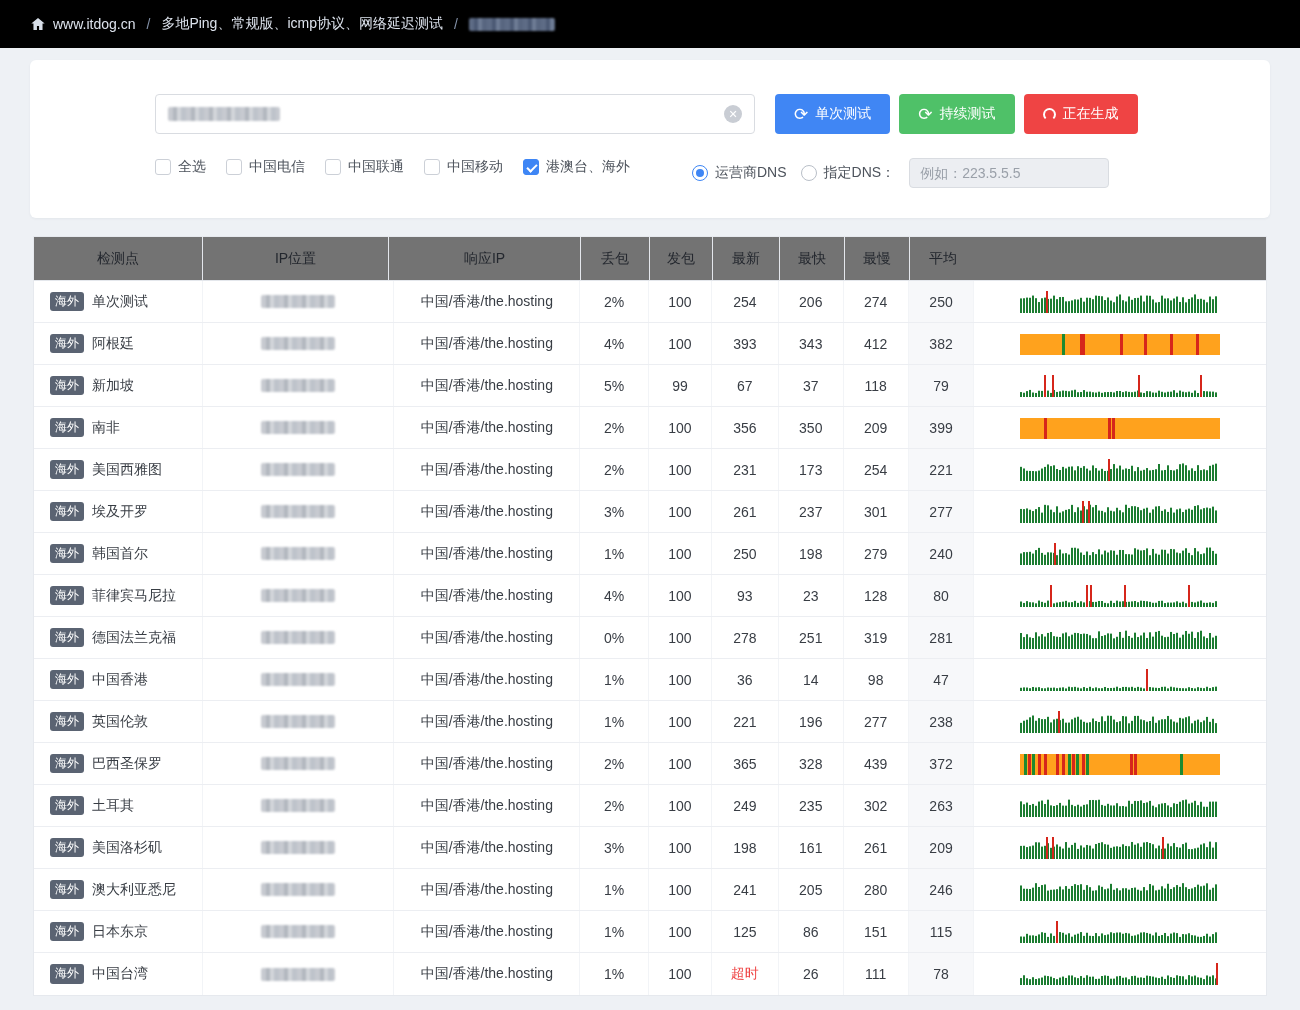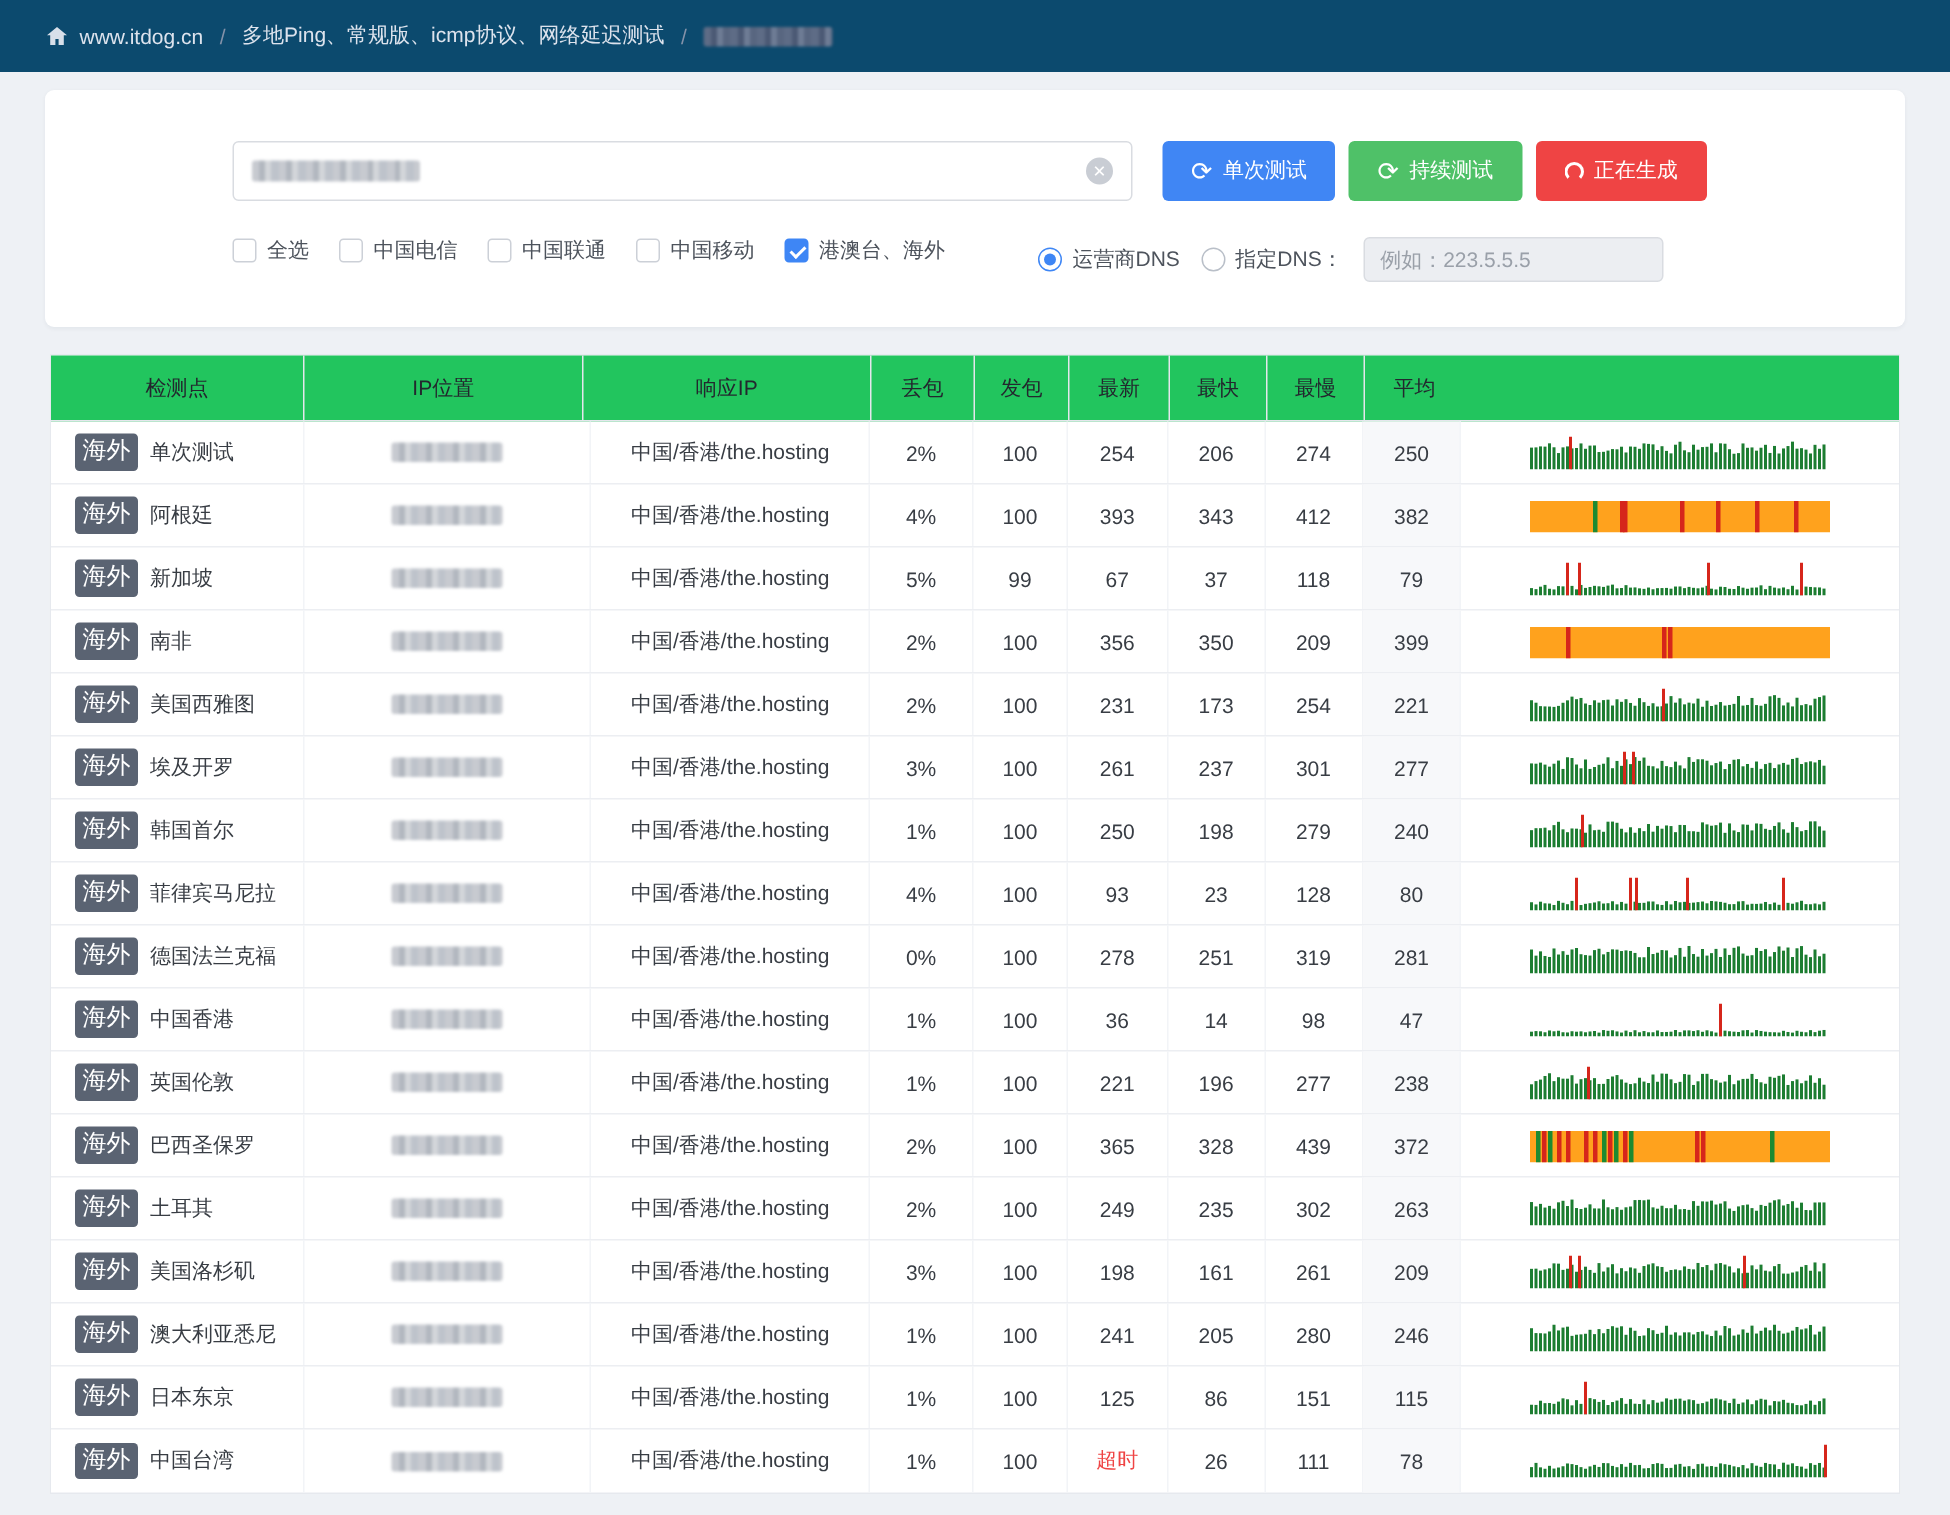--- a/index.html
+++ b/index.html
@@ -1,20 +1,20 @@
 <!DOCTYPE html>
 <html><head>
 <meta charset="utf-8">
 <style>
   *{box-sizing:border-box;margin:0;padding:0}
   html,body{width:1300px;height:1010px}
   body{font-family:"Liberation Sans",sans-serif;background:#eef1f5;overflow:hidden}
 
   
-  .topbar{height:48px;background:#0c4a6e;display:flex;align-items:center;padding:0 30px;font-size:14px;color:#dde3ed;gap:7px}
+  .topbar{height:48px;background:#000000;display:flex;align-items:center;padding:0 30px;font-size:14px;color:#dde3ed;gap:7px}
   .topbar .sep{color:#8492a9;margin:0 4px}
   .home-icon{width:16px;height:16px;fill:#d8dfe9;flex:none}
 
   
   .card{background:#fff;border-radius:6px;margin:12px 30px 0;height:158px;padding-top:34px;box-shadow:0 1px 3px rgba(20,30,50,.05)}
   .row1{display:flex;align-items:center;padding-left:125px}
   .search-box{width:600px;height:40px;border:1px solid #d9dce1;border-radius:4px;display:flex;align-items:center;justify-content:space-between;padding:0 12px;background:#fff;cursor:text}
   .clear-icon{width:18px;height:18px;border-radius:50%;background:#c9cdd4;color:#fff;font-size:11px;display:flex;align-items:center;justify-content:center;cursor:pointer;flex:none}
   .btn{height:40px;border:none;border-radius:4px;color:#fff;font-size:14px;display:inline-flex;align-items:center;justify-content:center;gap:7px;padding:0 19px;margin-left:9px;font-family:inherit;cursor:pointer;white-space:nowrap}
   .btn-blue{background:#4086f4;margin-left:20px}
@@ -31,41 +31,41 @@
   .radio-group{display:flex;align-items:center;margin-left:42px}
   .radio-item{display:flex;align-items:center;margin-right:14px;cursor:pointer}
   .radio{width:16px;height:16px;border:1px solid #b9bfc8;border-radius:50%;margin-right:7px;position:relative;background:#fff;flex:none}
   .radio.checked{border-color:#3e86f5}
   .radio.checked::after{content:"";position:absolute;left:3px;top:3px;width:8px;height:8px;border-radius:50%;background:#3e86f5}
   .dns-input{width:200px;height:30px;background:#eceef2;border:1px solid #d9dce1;border-radius:4px;padding:0 10px;font-size:14px;font-family:inherit;color:#555}
   .dns-input::placeholder{color:#9aa0a9}
 
   
   .table-card{margin:18px 33px 0;background:#fff;border:1px solid #e6e9ee}
-  .thead{display:flex;height:44px;background:#22c55e;border-bottom:1px solid #e4e7ec}
+  .thead{display:flex;height:44px;background:#737373;border-bottom:1px solid #e4e7ec}
   .th{display:flex;align-items:center;justify-content:center;font-size:14px;color:#23272e;border-right:1px solid #e4e7ec}
   .th:last-child{border-right:none}
   .activity{width:15px;height:15px;stroke:#2b2f36;stroke-width:2;fill:none;margin-right:6px}
   .tr{display:flex;height:42px;border-bottom:1px solid #eceef2}
   .tr:last-child{border-bottom:none}
   .td{display:flex;align-items:center;justify-content:center;font-size:14px;color:#383d44;border-right:1px solid #f2f4f7}
   .td:last-child{border-right:none}
   .c-name{width:169px}
   .c-ip{width:192px}
   .c-ipl{width:186px}
   .c-loss{width:69px}
   .c-sent{width:63px}
   .c-latest{width:67px}
   .c-fast{width:65px}
   .c-slow{width:65px}
   .c-avg{width:66px}
   .c-chart{width:292px}
   .td.c-name{justify-content:flex-start;padding-left:16px}
   .td.c-avg{background:#f7f8fa}
-  .badge{background:#5a6372;color:#fff;font-size:16px;padding:2px 5px;border-radius:3px;margin-right:8px;line-height:1.3;flex:none}
+  .badge{background:#5a6372;color:#fff;font-size:12px;padding:2px 5px;border-radius:3px;margin-right:8px;line-height:1.3;flex:none}
   .timeout{color:#ef4444}
   .c-chart svg{display:block}
 
   
   .redact{display:inline-block;height:14px;border-radius:2px;filter:blur(1.1px);background:repeating-linear-gradient(90deg,#c7cad0 0 5px,#b2b7bf 5px 9px,#d3d6da 9px 13px,#bec3cb 13px 18px)}
   .redact.dark{background:repeating-linear-gradient(90deg,#5e6c86 0 5px,#4b5974 5px 9px,#6e7c95 9px 13px,#586680 13px 18px)}
   .r-bc{width:86px;height:13px}
   .r-search{width:112px}
   .r-ip{width:74px;height:13px}
 </style>

